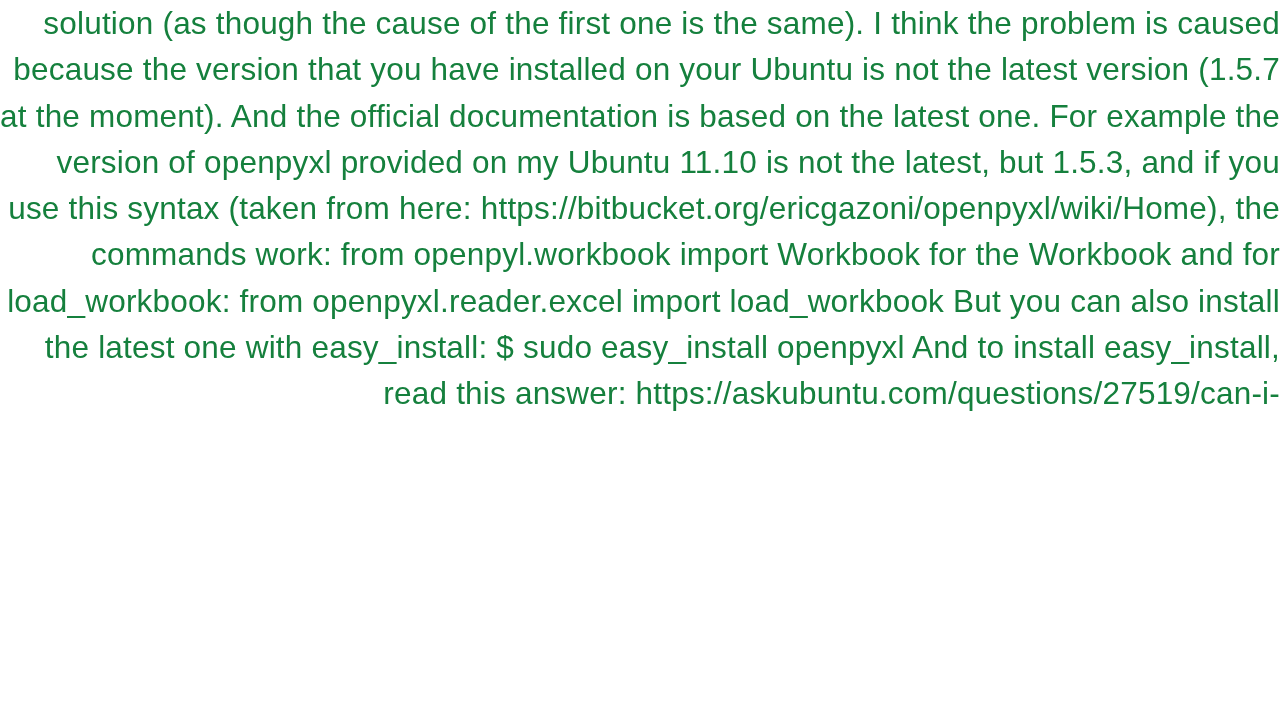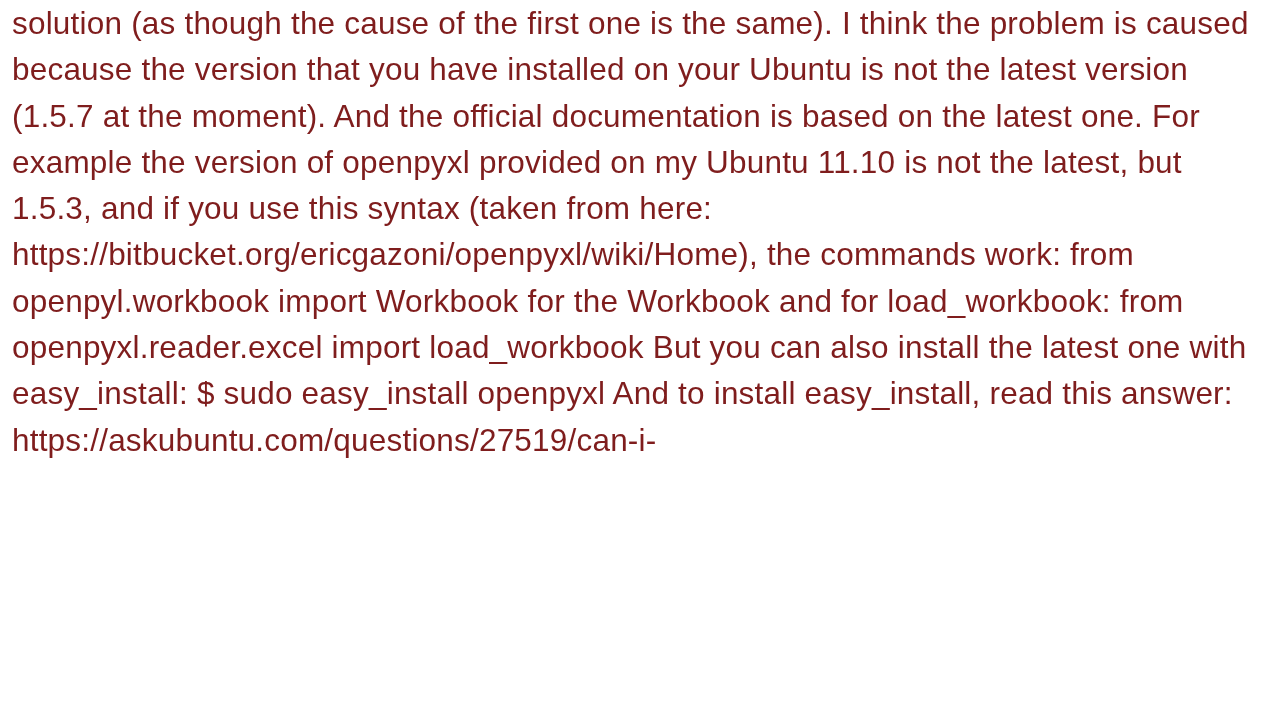--- a/index.html
+++ b/index.html
@@ -12,25 +12,25 @@
       height: 720px;
       background: #ffffff;
       font-family: Arial, Helvetica, sans-serif;
       display: flex;
       align-items: flex-start;
       justify-content: center;
       overflow: hidden;
     }
     .content {
       width: 100%;
-      text-align: left;
+      text-align: right;
       font-size: 31.5px;
       line-height: 1.47;
-      color: #7f1d1d;
-      padding: 0 12px;
+      color: #15803d;
+      padding: 0 0;
       letter-spacing: 0.2px;
     }
   </style>
 </head>
 <body>
 
 <div class="content">
   <span>solution (as though the cause of the first one is the same). I think the problem is caused because the version that you have installed on your Ubuntu is  not the latest version (1.5.7 at the moment). And the official documentation is based on the latest one. For example the version of openpyxl provided on my Ubuntu 11.10 is not the latest, but 1.5.3, and if you use this syntax (taken from here: https://bitbucket.org/ericgazoni/openpyxl/wiki/Home), the commands work: from openpyl.workbook import Workbook  for the Workbook and for load_workbook: from openpyxl.reader.excel import load_workbook  But you can also install the latest one with easy_install: $ sudo easy_install openpyxl  And to install easy_install, read this answer: https://askubuntu.com/questions/27519/can-i-</span>
 </div>
 

